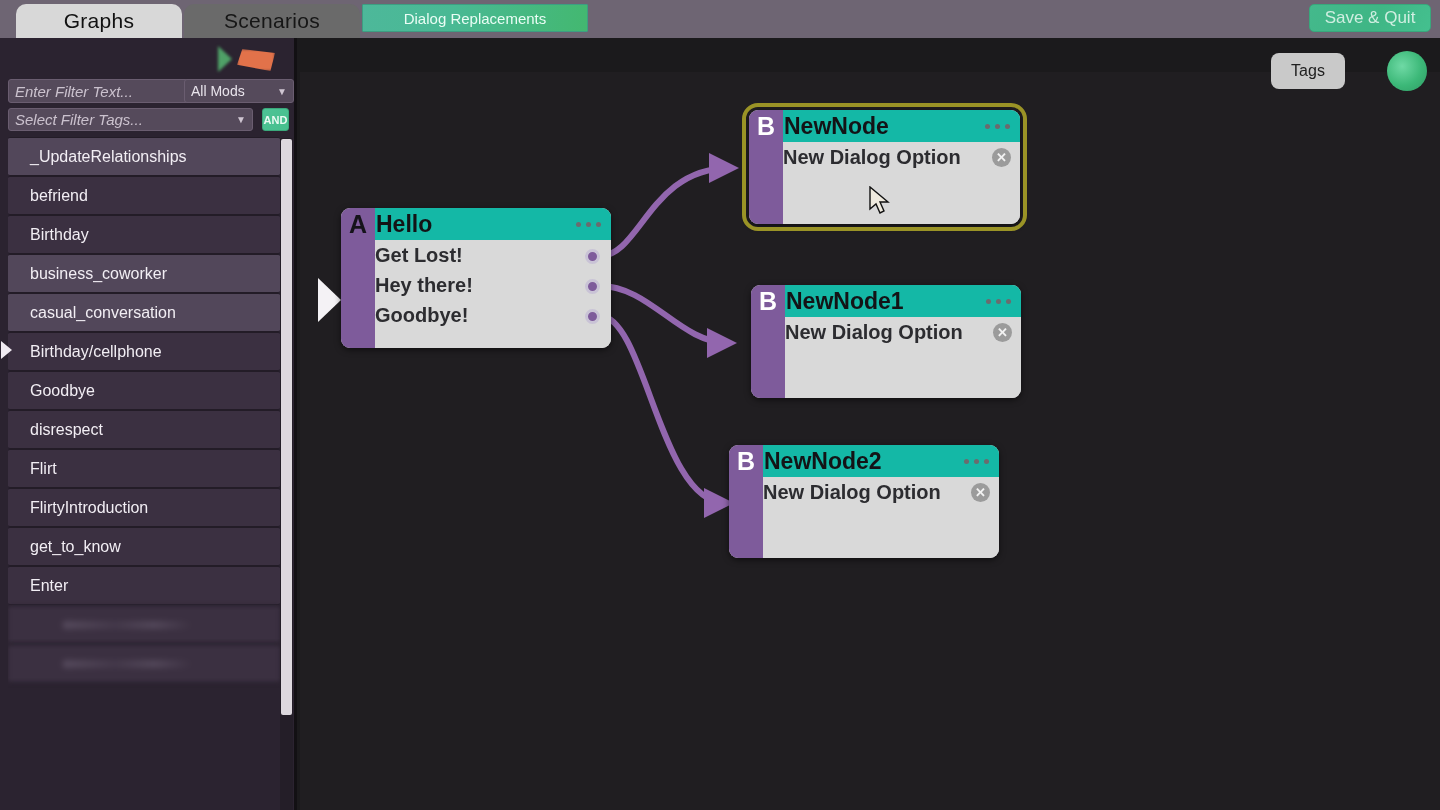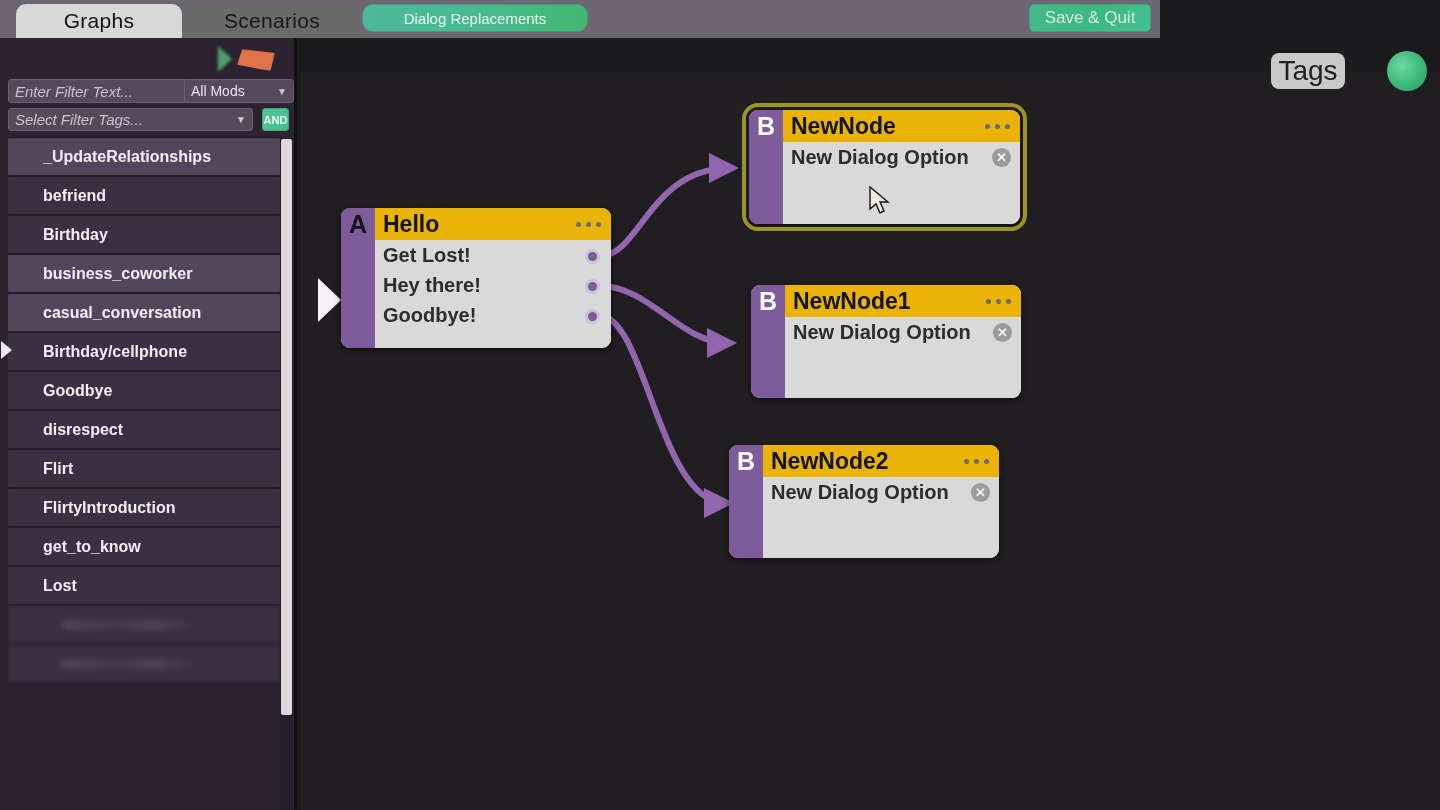--- a/index.html
+++ b/index.html
@@ -6,38 +6,38 @@
   html, body {
     width: 1440px; height: 810px;
     background: #1b1a1c;
     font-family: "Liberation Sans", sans-serif;
     overflow: hidden;
   }
   #app { position: relative; width: 1440px; height: 810px; }
 
   
   .topbar {
-    position: absolute; left: 0; top: 0; width: 1160px; height: 38px;
+    position: absolute; left: 0; top: 0; width: 1440px; height: 38px;
     background: #6e6573;
   }
   .tab {
     position: absolute; top: 4px; height: 34px;
     border-radius: 10px 10px 0 0;
     display: flex; align-items: center; justify-content: center;
     font-size: 21px; letter-spacing: .3px;
     color: #1c1c1c;
   }
   .tab.active { background: #d8d8d8; color: #111; font-weight: 400; }
   .tab.inactive { background: #6a6a6a; color: #161616; }
   #tab-graphs { left: 16px; width: 166px; }
   #tab-scenarios { left: 184px; width: 176px; }
 
   .dialog-repl-btn {
     position: absolute; left: 362px; top: 4px; width: 226px; height: 28px;
-    border-radius: 11px;
+    border-radius: 1px;
     background: linear-gradient(100deg,#4db89a 0%, #49b994 40%, #43b870 100%);
     color: #eafdf5; font-size: 15px;
     display: flex; align-items: center; justify-content: center;
     border: 1px solid #3d9e82;
     cursor: pointer;
   }
   .save-btn {
     position: absolute; right: 9px; top: 4px; width: 122px; height: 28px;
     border-radius: 5px;
     background: linear-gradient(120deg,#44b98c 0%, #3fb685 55%, #44c08f 100%);
@@ -117,24 +117,23 @@
   .list {
     position: absolute; left: 0; top: 0; width: 272px;
   }
   .list-item {
     position: relative; height: 39px; margin-bottom: 0;
     background: #3b3041;
     border-top: 1px solid #231c27;
     border-bottom: 1px solid #231c27;
     color: #f2eef4; font-size: 16px;
     display: flex; align-items: center;
-    padding-left: 35px;
+    padding-left: 22px;
     cursor: pointer;
     border-radius: 2px;
-    font-weight: bold;
   }
   .list-item.hl { background: #52475a; }
   .list-item.blank { color: transparent; filter: blur(2px); }
   .list-item.blank::after {
     content: ""; position: absolute; left: 55px; top: 15px;
     width: 130px; height: 8px;
     background: linear-gradient(90deg, rgba(120,108,128,.45), rgba(120,108,128,.15) 40%, rgba(120,108,128,.4) 70%, transparent);
     filter: blur(2px);
   }
   .sel-arrow {
@@ -159,21 +158,21 @@
     background: #201e21;
     overflow: hidden;
   }
   .canvas-topbar {
     position: absolute; left: 0; top: 0; width: 1140px; height: 34px;
     background: #1b1a1c;
   }
   .tags-btn {
     position: absolute; right: 95px; top: 15px; width: 74px; height: 36px;
     background: #c9c9c9; border-radius: 8px;
-    color: #202020; font-size: 28px;
+    color: #202020; font-size: 16px;
     display: flex; align-items: center; justify-content: center;
     cursor: pointer;
   }
   .avatar {
     position: absolute; right: 13px; top: 13px; width: 40px; height: 40px;
     border-radius: 50%;
     background: radial-gradient(circle at 38% 38%, #6fd9a5 0%, #3cb878 55%, #2f9a63 100%);
     cursor: pointer;
   }
 
@@ -198,34 +197,33 @@
   }
   .node-badge {
     position: absolute; left: 0; top: 0; width: 34px; height: 32px;
     color: #fff; font-size: 25px; font-weight: bold;
     display: flex; align-items: center; justify-content: center;
     z-index: 3;
   }
   .node.a .node-badge { color: #15131a; }
   .node-header {
     position: absolute; left: 34px; top: 0; right: 0; height: 32px;
-    background: #eab308;
+    background: #14b8a6;
     display: flex; align-items: center;
-    padding-left: 8px;
+    padding-left: 1px;
   }
   .node-title { font-size: 23px; font-weight: bold; color: #131316; }
   .node-dots { margin-left: auto; margin-right: 10px; display: flex; gap: 5px; }
   .node-dots i { width: 5px; height: 5px; border-radius: 50%; background: #6b6b6e; display: block; }
   .node-body {
     position: absolute; left: 34px; top: 32px; right: 0; bottom: 0;
     background: #d9d9d9;
   }
   .node-line {
     height: 30px; display: flex; align-items: center;
-    padding-left: 8px;
     font-size: 20px; font-weight: bold; color: #2c2c30;
     cursor: pointer;
   }
   .opt-x {
     margin-left: auto; margin-right: 9px;
     width: 19px; height: 19px; border-radius: 50%;
     background: #9b9b9b; color: #f2f2f2;
     font-size: 13px; display: flex; align-items: center; justify-content: center;
     cursor: pointer;
   }
@@ -317,21 +315,21 @@
           <div class="list-item">
             <span>Flirt</span>
           </div>
           <div class="list-item">
             <span>FlirtyIntroduction</span>
           </div>
           <div class="list-item">
             <span>get_to_know</span>
           </div>
           <div class="list-item">
-            <span>Lost</span>
+            <span>Enter</span>
           </div>
           <div class="list-item blank">
             <span></span>
           </div>
           <div class="list-item blank">
             <span></span>
           </div>
         </div>
     </div>
     <div class="sel-arrow"></div>

